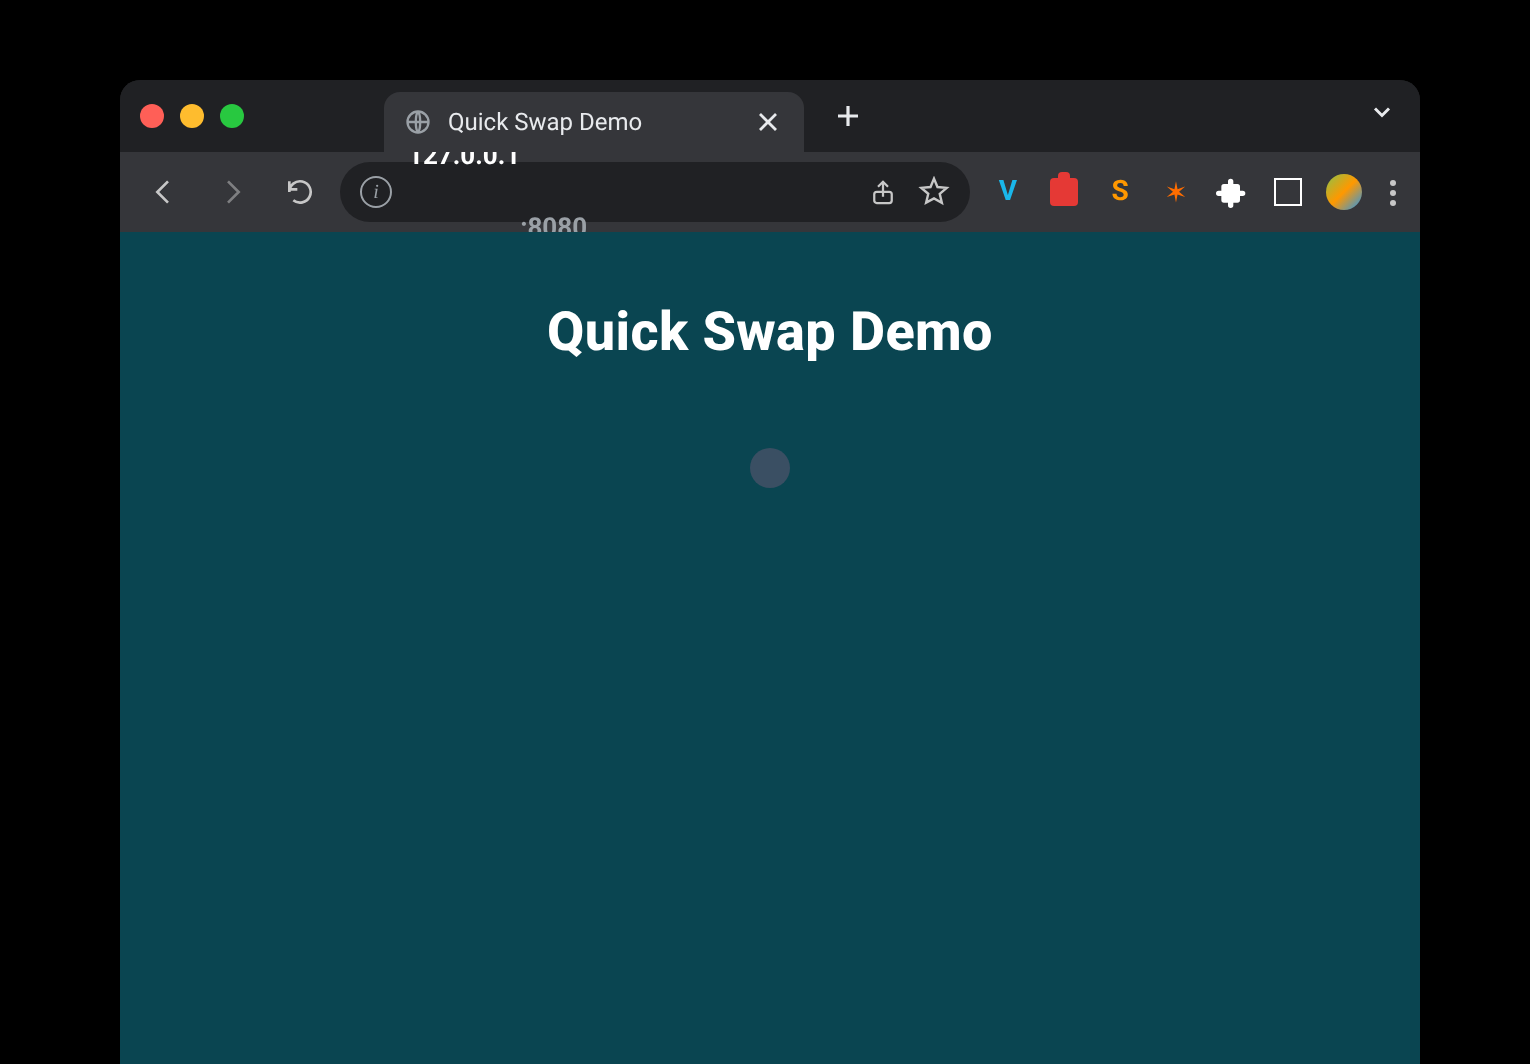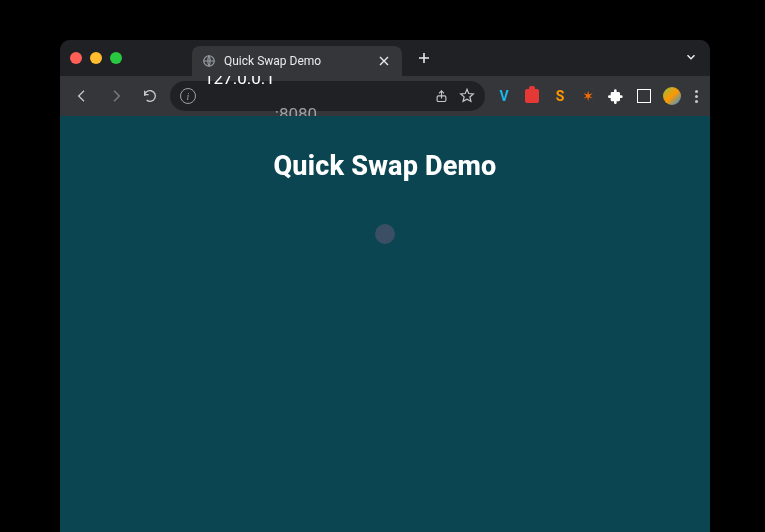--- a/index.html
+++ b/index.html
@@ -122,21 +122,21 @@
     }
     .info-icon {
       width: 16px; height: 16px;
       border: 1.5px solid #9aa0a6;
       border-radius: 50%;
       display: flex; align-items: center; justify-content: center;
       font-size: 10px; color: #9aa0a6;
       font-family: Georgia, serif;
       font-style: italic;
     }
-    .url-text { font-size: 17px; display: flex; }
+    .url-text { font-size: 13px; display: flex; font-weight: bold; }
     .url-host { color: #ffffff; }
     .url-port { color: #9aa0a6; margin-top: 36px; }
     .addr-actions {
       margin-left: auto;
       display: flex;
       gap: 10px;
       align-items: center;
       color: #c7c7c7;
     }
     .addr-actions .ic { width: 16px; height: 16px; display:flex; align-items:center; justify-content:center; cursor:pointer;}

